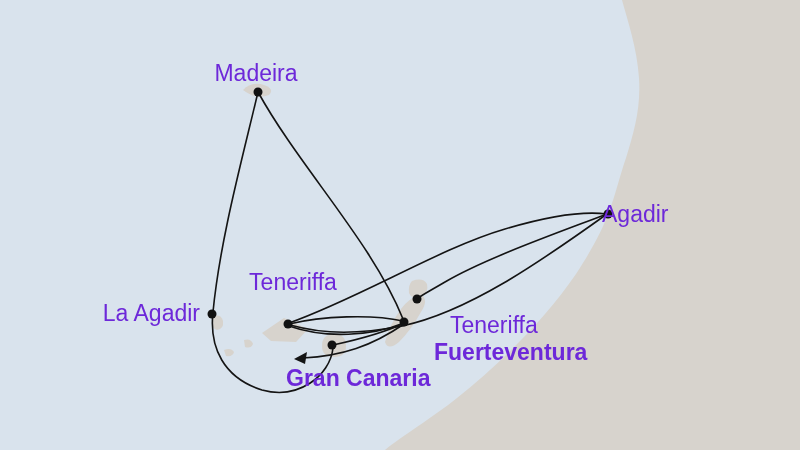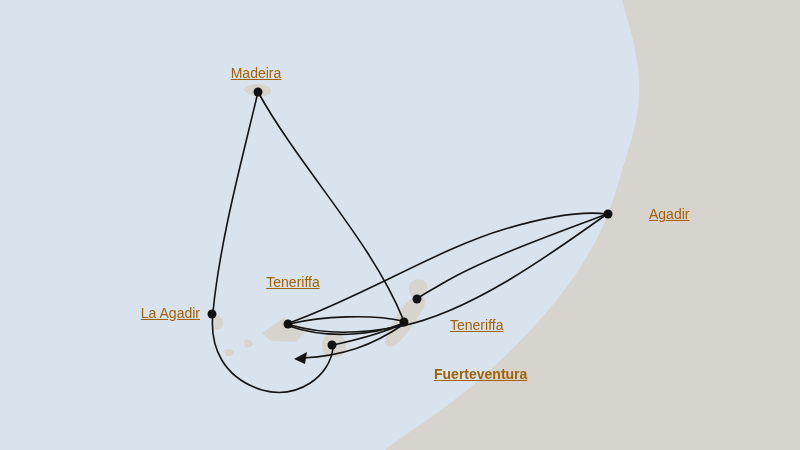--- a/index.html
+++ b/index.html
@@ -48,27 +48,26 @@
   .port-dot {
     position: absolute;
     width: 9px;
     height: 9px;
     border-radius: 50%;
     background: #111111;
     transform: translate(-50%, -50%);
   }
   .port-label {
     position: absolute;
-    font-size: 14px;
-    color: #a16207;
+    font-size: 23px;
+    color: #6d28d9;
     white-space: nowrap;
     line-height: 1;
-    text-decoration: underline;
   }
-  .port-label.bold { font-weight: bold; margin-top: 22px; }
+  .port-label.bold { font-weight: bold; }
   .anchor-start  { transform: translate(0, -50%); }
   .anchor-middle { transform: translate(-50%, -50%); }
   .anchor-end    { transform: translate(-100%, -50%); }
 </style>
 </head>
 <body>
 
 <div id="stage">
 
   <svg id="map-svg" viewBox="0 0 800 450" aria-hidden="true">
@@ -125,25 +124,26 @@
 
       <path class="route" d="M 404 324 C 372 346, 342 356, 303 358"></path>
       <polygon class="arrowhead" points="294,359 307,352 305,364"></polygon>
     </g>
   </svg>
 
   <div id="ports-layer">
       <div class="port-dot" style="left: 258px; top: 92px;"></div>
       <div class="port-label anchor-middle" style="left: 256px; top: 73px;">Madeira</div>
       <div class="port-dot" style="left: 608px; top: 214px;"></div>
-      <div class="port-label anchor-start" style="left: 649px; top: 214px;">Agadir</div>
+      <div class="port-label anchor-start" style="left: 602px; top: 214px;">Agadir</div>
       <div class="port-dot" style="left: 212px; top: 314px;"></div>
       <div class="port-label anchor-end" style="left: 200px; top: 313px;">La Agadir</div>
       <div class="port-dot" style="left: 288px; top: 324px;"></div>
       <div class="port-label anchor-middle" style="left: 293px; top: 282px;">Teneriffa</div>
       <div class="port-dot" style="left: 417px; top: 299px;"></div>
       <div class="port-label anchor-start" style="left: 450px; top: 325px;">Teneriffa</div>
       <div class="port-dot" style="left: 404px; top: 322px;"></div>
       <div class="port-label anchor-start bold" style="left: 434px; top: 352px;">Fuerteventura</div>
       <div class="port-dot" style="left: 332px; top: 345px;"></div>
+      <div class="port-label anchor-start bold" style="left: 286px; top: 378px;">Gran Canaria</div>
     </div>
 
 </div>
 
 </body></html>

